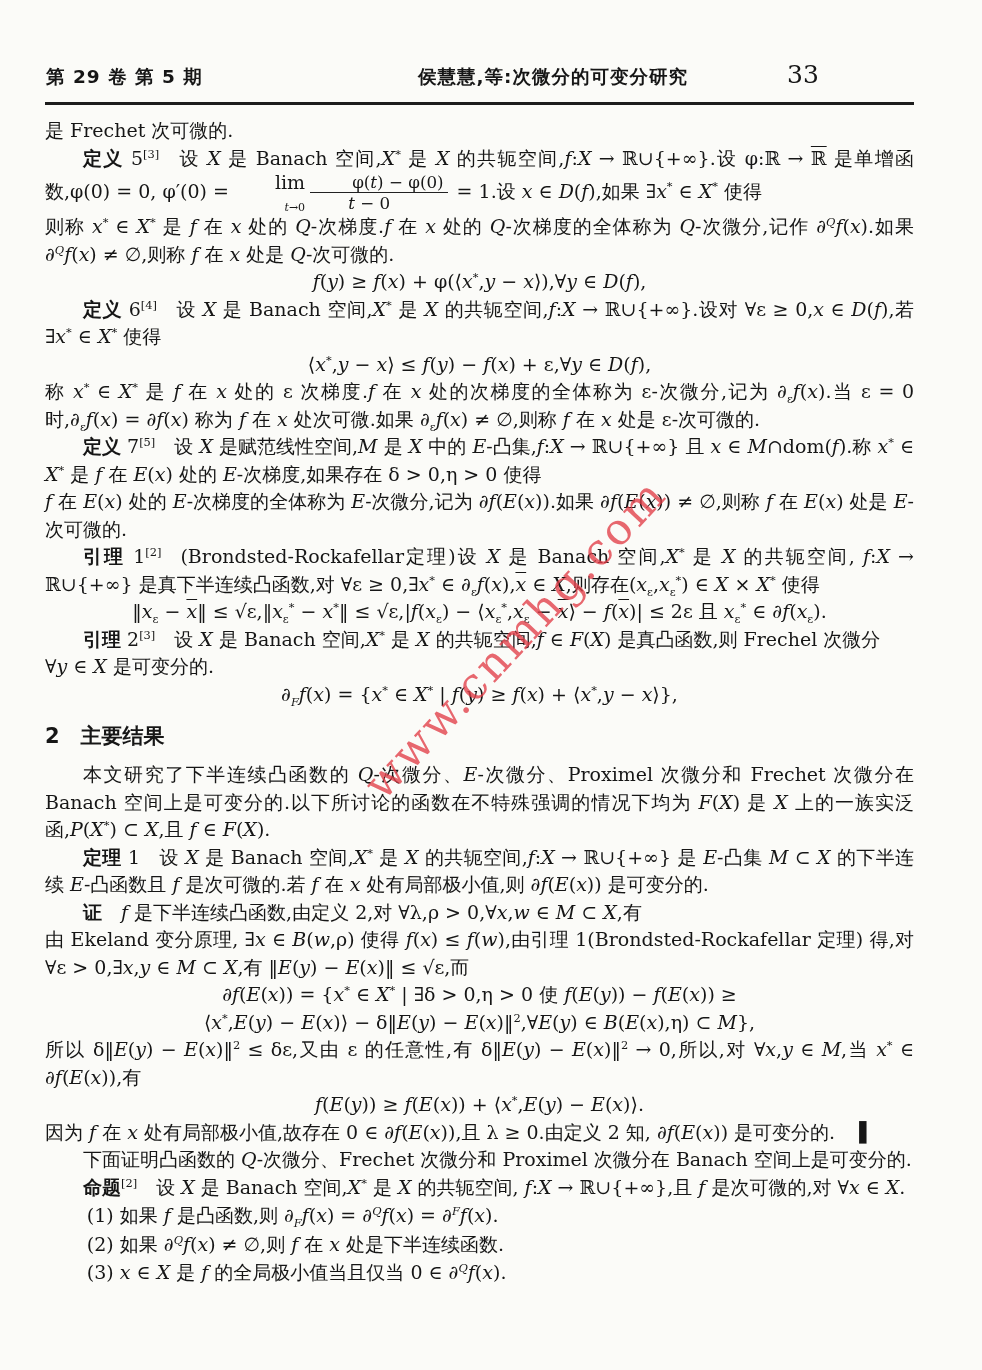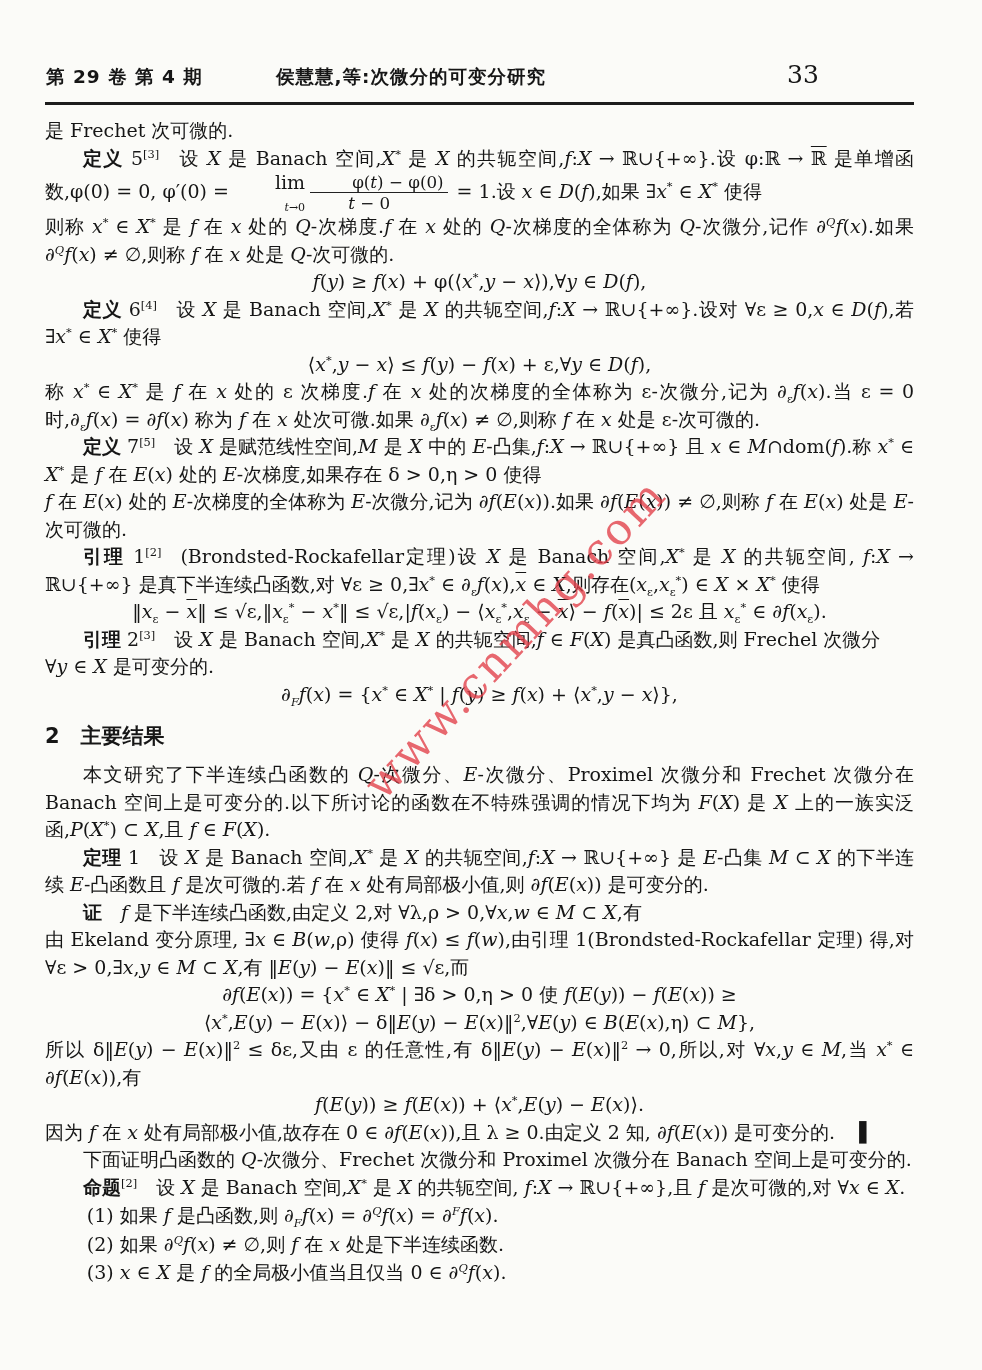--- a/index.html
+++ b/index.html
@@ -9,21 +9,21 @@
     font-family:"DejaVu Serif","Liberation Serif",serif;
   }
   .page{position:absolute;inset:0}
   .header{
     position:absolute;top:60px;left:46px;right:64px;
     display:flex;align-items:baseline;
     font-family:"DejaVu Sans","Liberation Sans",sans-serif;
     font-size:18.5px;font-weight:600;
   }
   .h-left{width:230px;letter-spacing:1px}
-  .h-center{flex:1;text-align:left;font-weight:700;letter-spacing:1px}
+  .h-center{flex:1;text-align:right;font-weight:700;letter-spacing:1px}
   .h-right{width:230px;text-align:center;font-family:"DejaVu Serif","Liberation Serif",serif;font-weight:400;font-size:25px}
   .rule{position:absolute;top:102px;left:45px;width:869px;border-top:3px solid #1d1d1d}
   .body{
     position:absolute;top:117px;left:45px;width:869px;
     font-size:19px;line-height:27.5px;text-align:justify;
   }
   .b{margin:0;padding:0}
   .pi{text-indent:2em}
   .c{text-align:center;text-indent:0}
   .ci{text-align:left;text-indent:1.5em}
@@ -47,21 +47,21 @@
     font-size:44px;letter-spacing:3px;opacity:.78;
     font-family:"DejaVu Serif","Liberation Serif",serif;
   }
 </style>
 </head>
 <body>
 
 <div class="page">
 
   <div class="header">
-    <span class="h-left">第 29 卷 第 4 期</span>
+    <span class="h-left">第 29 卷 第 5 期</span>
     <span class="h-center">侯慧慧,等:次微分的可变分研究</span>
     <span class="h-right">33</span>
   </div>
   <div class="rule"></div>
 
   <div class="body">
     <p class="b">是 Frechet 次可微的.</p>
     <p class="b pi"><b>定义</b> 5<sup>[3]</sup> 设 <i>X</i> 是 Banach 空间,<i>X</i><sup>*</sup> 是 <i>X</i> 的共轭空间,<i>f</i>:<i>X</i> → ℝ∪{+∞}.设 φ:ℝ → <span class="ol">ℝ</span> 是单增函数,φ(0) = 0, φ′(0) = <span class="lim">lim<span class="under"><i>t</i>→0</span></span><span class="frac"><span class="num">φ(<i>t</i>) − φ(0)</span><span class="den"><i>t</i> − 0</span></span> = 1.设 <i>x</i> ∈ <i>D</i>(<i>f</i>),如果 ∃<i>x</i><sup>*</sup> ∈ <i>X</i><sup>*</sup> 使得</p>
     <p class="b">则称 <i>x</i><sup>*</sup> ∈ <i>X</i><sup>*</sup> 是 <i>f</i> 在 <i>x</i> 处的 <i>Q</i>-次梯度.<i>f</i> 在 <i>x</i> 处的 <i>Q</i>-次梯度的全体称为 <i>Q</i>-次微分,记作 ∂<sup><i>Q</i></sup><i>f</i>(<i>x</i>).如果 ∂<sup><i>Q</i></sup><i>f</i>(<i>x</i>) ≠ ∅,则称 <i>f</i> 在 <i>x</i> 处是 <i>Q</i>-次可微的.</p>
     <p class="b c"><i>f</i>(<i>y</i>) ≥ <i>f</i>(<i>x</i>) + φ(⟨<i>x</i><sup>*</sup>,<i>y</i> − <i>x</i>⟩),∀<i>y</i> ∈ <i>D</i>(<i>f</i>),</p>

